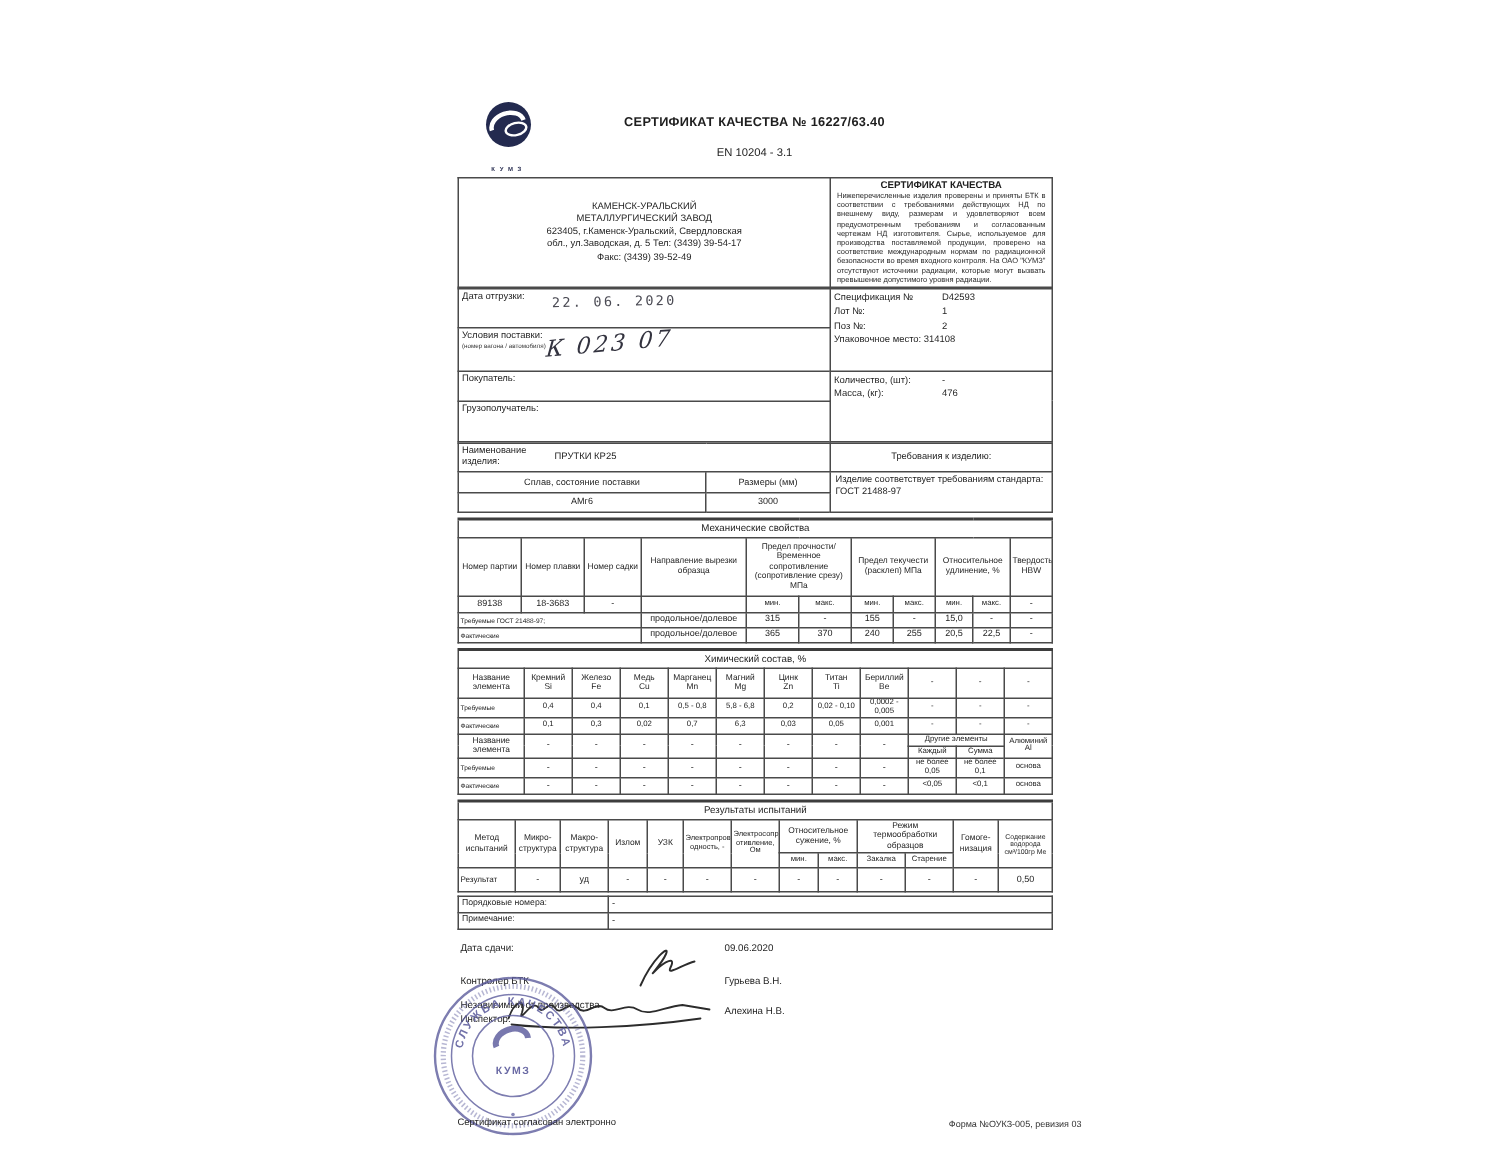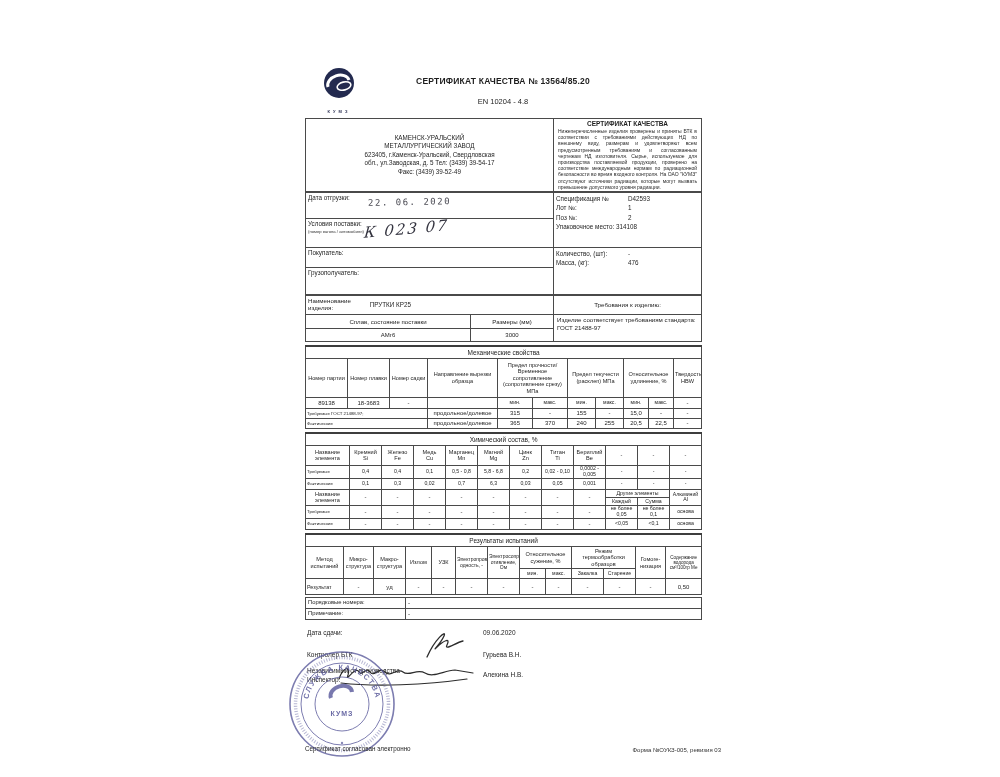--- a/index.html
+++ b/index.html
@@ -71,22 +71,22 @@
 
   <div class="brand">
     <svg width="38" height="38" viewBox="0 0 38 38">
       <circle cx="19" cy="17" r="15" fill="#232a4f"></circle>
       <path d="M8,21 a11,8 -18 1 1 21,-7" stroke="#ffffff" stroke-width="3" fill="none"></path>
       <ellipse cx="24" cy="20" rx="7" ry="4" fill="none" stroke="#ffffff" stroke-width="1.6" transform="rotate(-14 24 20)"></ellipse>
     </svg>
     <div class="brand-caption">КУМЗ</div>
   </div>
 
-  <div class="main-title">СЕРТИФИКАТ КАЧЕСТВА № 13564/85.20</div>
-  <div class="en-line">EN 10204 - 4.8</div>
+  <div class="main-title">СЕРТИФИКАТ КАЧЕСТВА № 16227/63.40</div>
+  <div class="en-line">EN 10204 - 3.1</div>
 
   <table class="t head-t">
     <colgroup>
         <col style="width:248px">
         <col style="width:148px">
       </colgroup>
     <tbody>
         <tr>
       <td class="company-cell">
         <div>КАМЕНСК-УРАЛЬСКИЙ</div>

